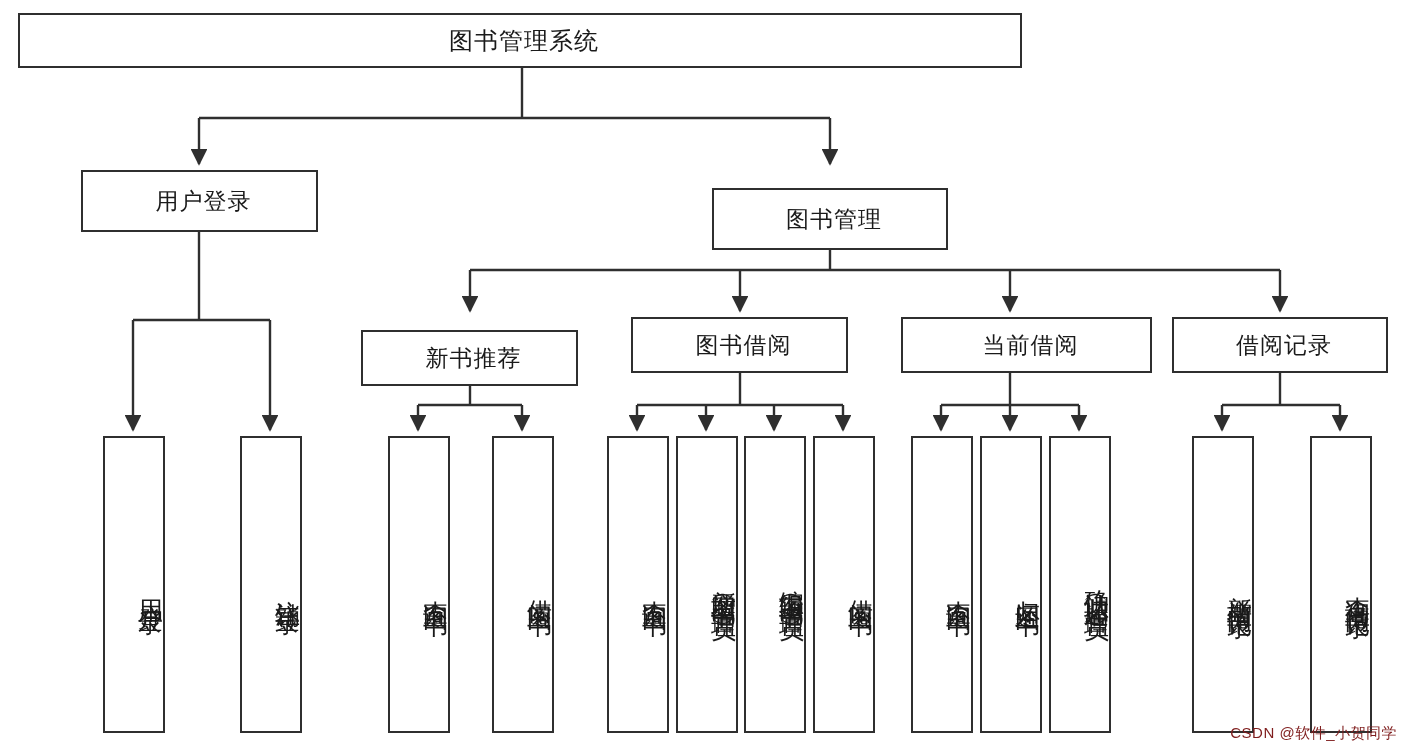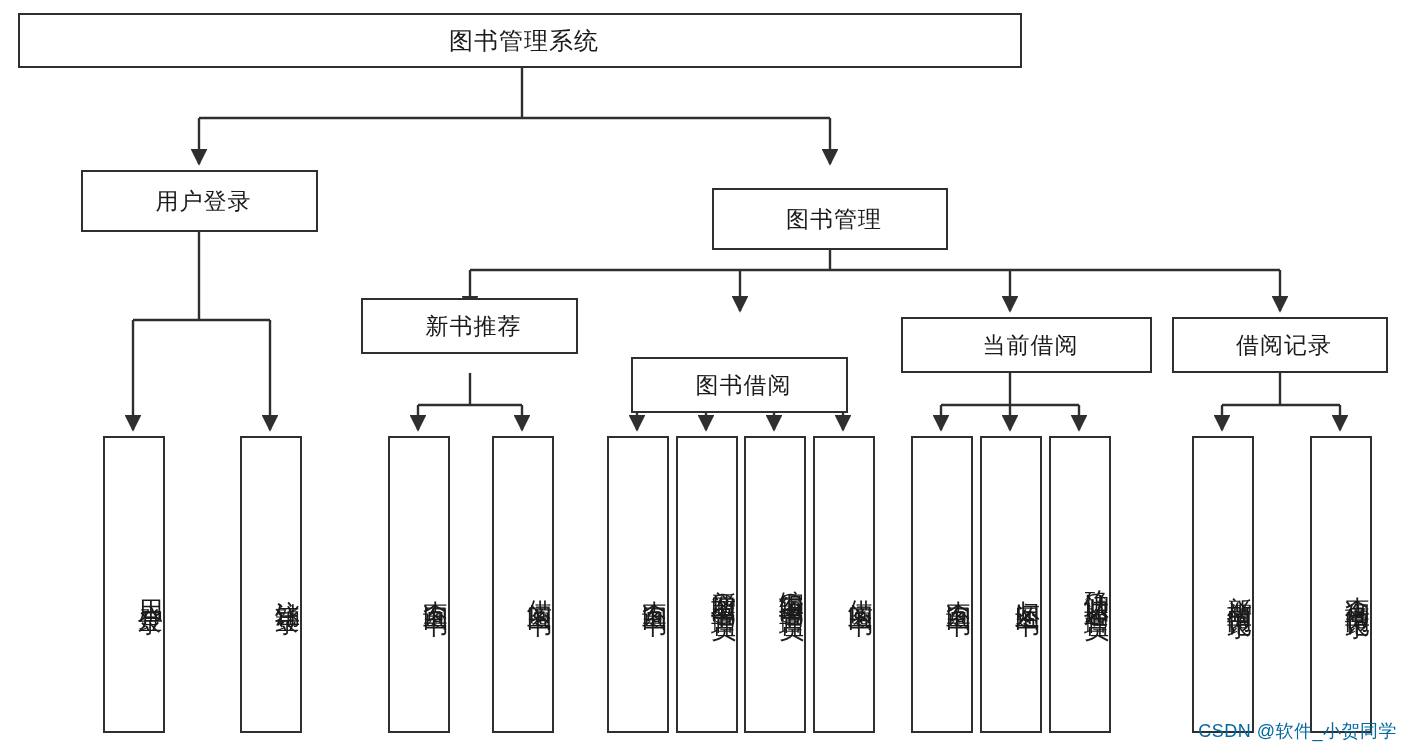--- a/index.html
+++ b/index.html
@@ -57,22 +57,22 @@
     text-orientation: upright;
     white-space: nowrap;
   }
   .node.root {
     font-size: 24px;
   }
   .watermark {
     position: absolute;
     right: 8px;
     bottom: 4px;
-    font-size: 18px;
-    color: #0369a1;
+    font-size: 15px;
+    color: #7f1d1d;
     white-space: nowrap;
     letter-spacing: 0.5px;
   }
 </style>
 </head>
 <body>
 
 <div id="canvas">
 
   <svg id="edges" viewBox="0 0 1405 747" xmlns="http://www.w3.org/2000/svg">
@@ -129,24 +129,24 @@
     <span>图书管理系统</span>
   </div>
 
   <div class="node horiz" style="left:81px; top:170px; width:237px; height:62px;">
     <span>用户登录</span>
   </div>
   <div class="node horiz" style="left:712px; top:188px; width:236px; height:62px;">
     <span>图书管理</span>
   </div>
 
-  <div class="node horiz" style="left:361px; top:298px; width:217px; height:56px;">
+  <div class="node horiz" style="left:361px; top:330px; width:217px; height:56px;">
     <span>新书推荐</span>
   </div>
-  <div class="node horiz" style="left:631px; top:317px; width:217px; height:56px;margin-top:40px;">
+  <div class="node horiz" style="left:631px; top:317px; width:217px; height:56px;">
     <span>图书借阅</span>
   </div>
   <div class="node horiz" style="left:901px; top:317px; width:251px; height:56px;">
     <span>当前借阅</span>
   </div>
   <div class="node horiz" style="left:1172px; top:317px; width:216px; height:56px;justify-content:center;">
     <span>借阅记录</span>
   </div>
 
   <div class="node vert" style="left:103px; top:436px; width:62px; height:297px;">

